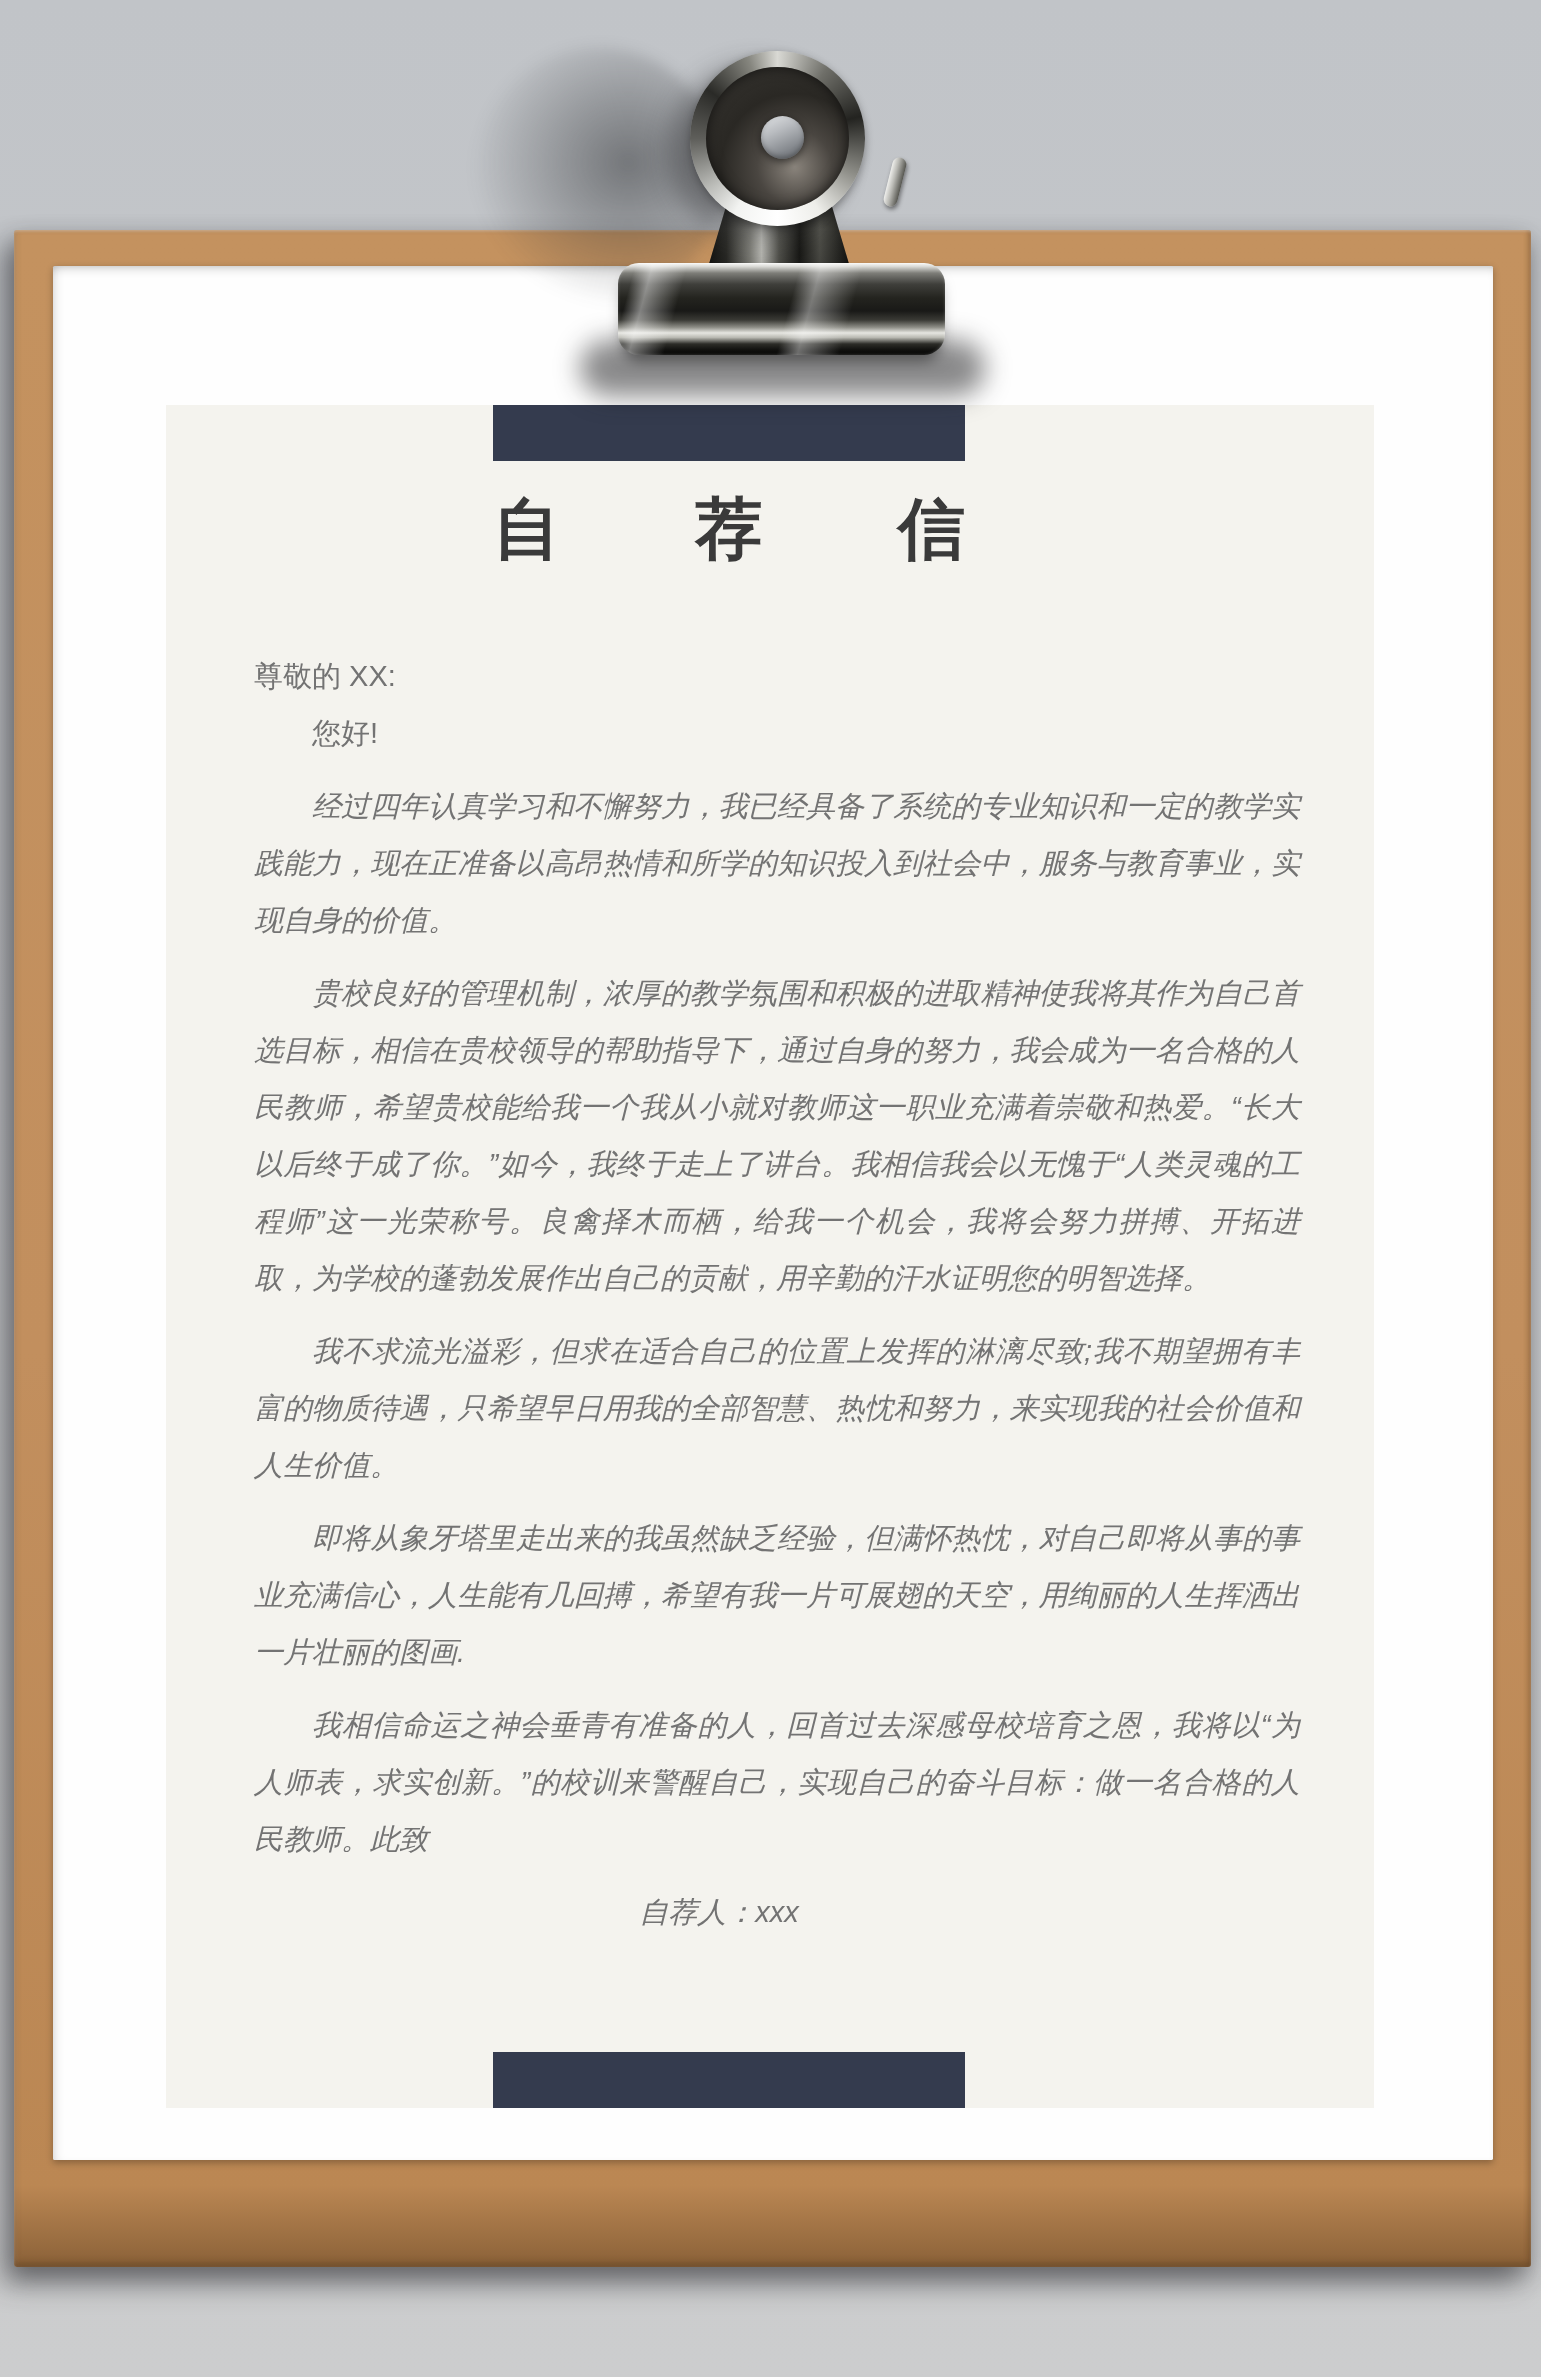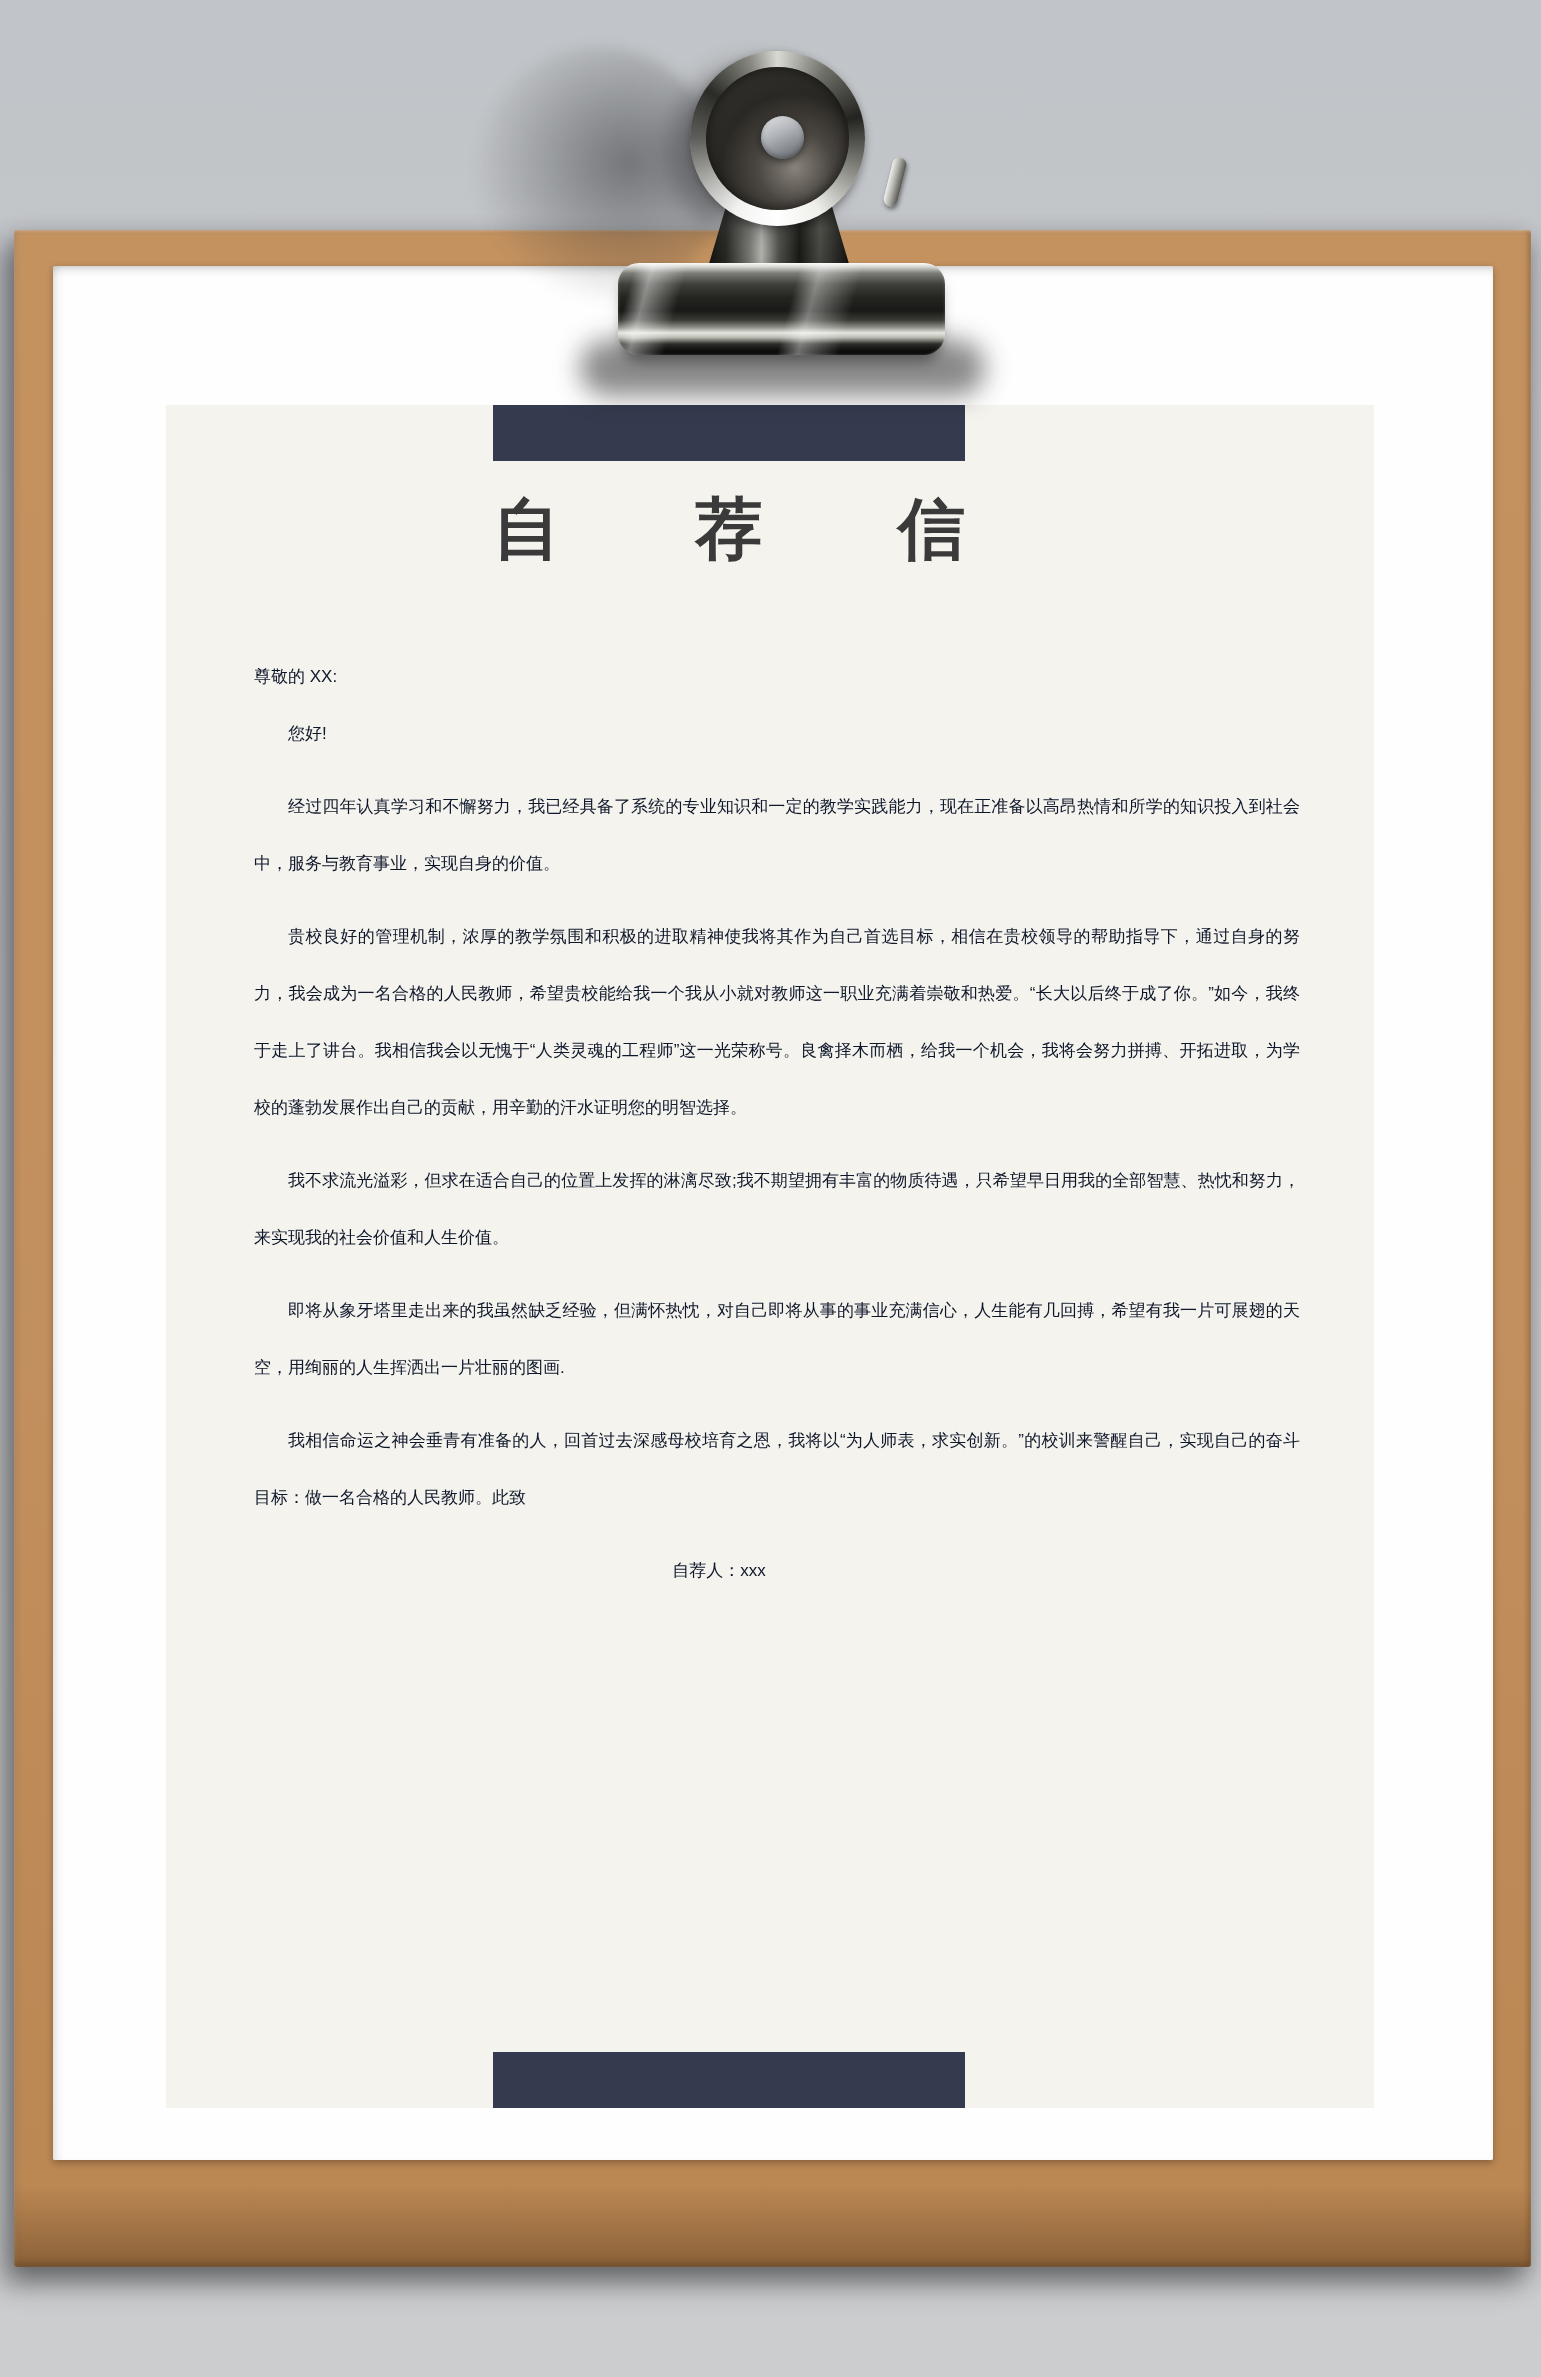--- a/index.html
+++ b/index.html
@@ -41,26 +41,26 @@
   .bar-top{top:0;}
   .bar-bottom{bottom:0;}
   .title{
     position:absolute;left:327px;top:87px;width:472px;height:74px;
     display:flex;justify-content:space-between;align-items:center;
     font-size:67px;font-weight:700;color:#3a3a3a;z-index:5;
     letter-spacing:0;
   }
   .letter-body{
     position:absolute;left:88px;top:243px;width:1046px;
-    font-size:17px;line-height:57px;color:#0f172a;
+    font-size:29px;line-height:57px;color:#737373;
     text-align:justify;z-index:5;
   }
   .letter-body p{margin:0;}
   .letter-body p.indent{text-indent:2em;}
-  .letter-body p.gap{margin-top:16px;}
+  .letter-body p.gap{margin-top:16px;font-style:italic;}
   .letter-body p.sign{text-align:center;padding-right:116px;text-indent:0;}
   .letter-body p.date{padding-right:101px;}
   
   .clip-wall-shadow{
     position:absolute;left:474px;top:47px;width:249px;height:257px;border-radius:50%;
     background:radial-gradient(ellipse at 62% 45%,rgba(50,52,55,.55) 0%,rgba(50,52,55,0) 72%);
     filter:blur(6.4px);z-index:6;
   }
   .clip-bar-shadow{
     position:absolute;left:580px;top:340px;width:405px;height:56px;border-radius:32px;

